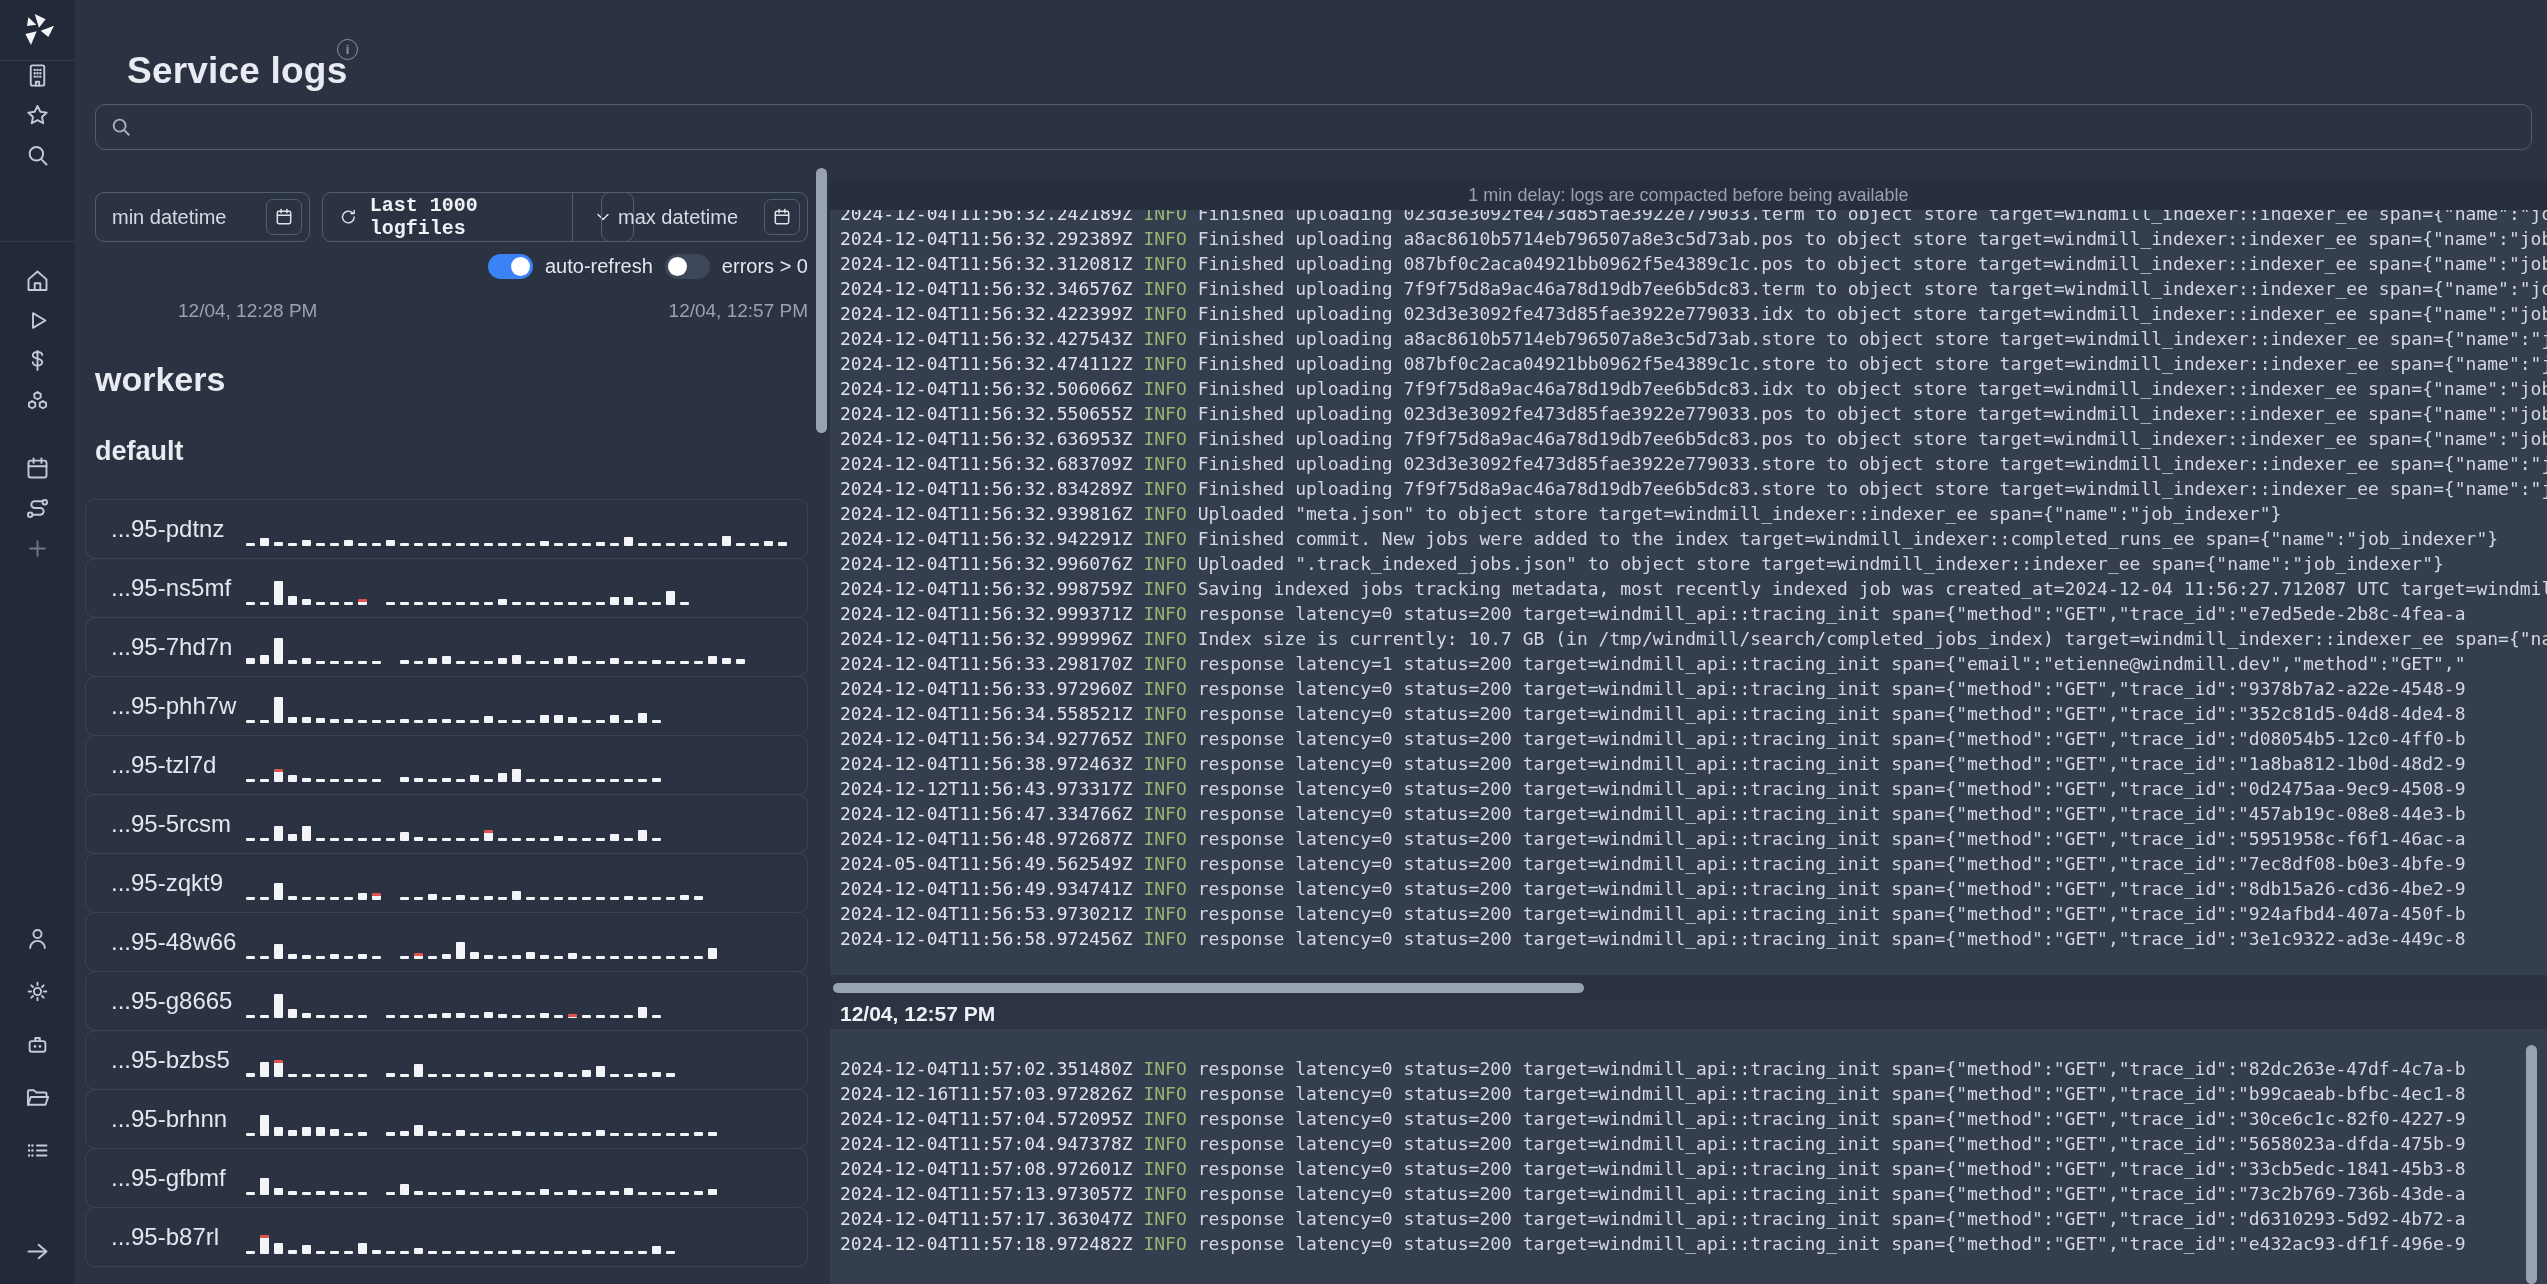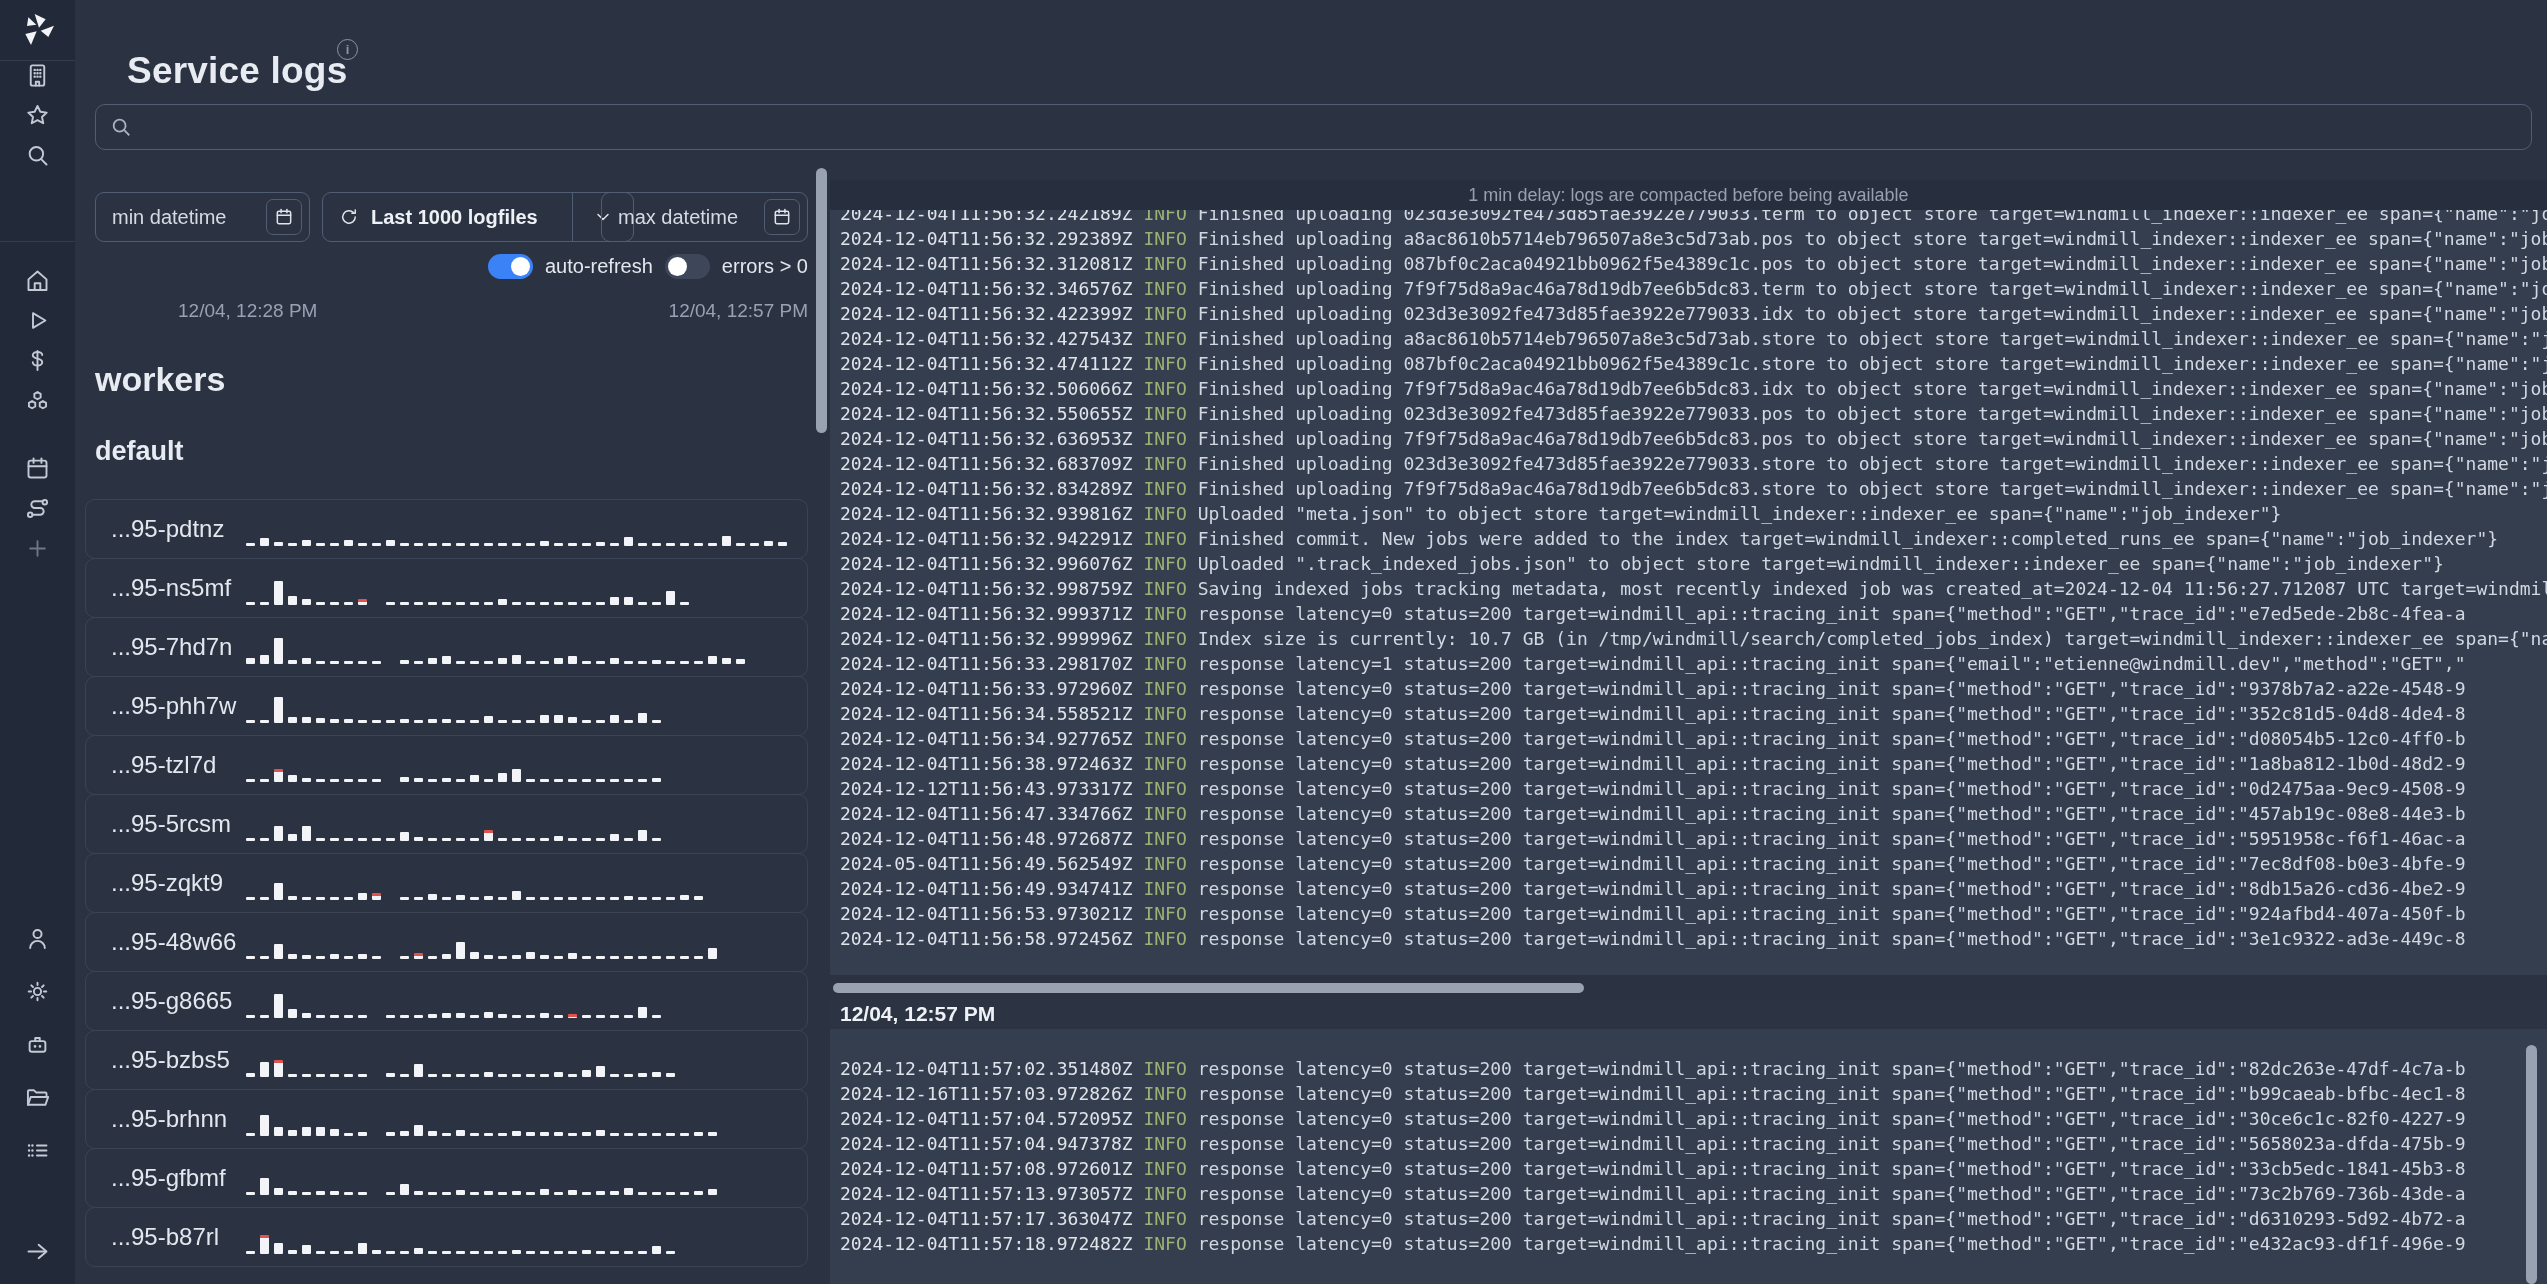--- a/index.html
+++ b/index.html
@@ -41,21 +41,21 @@
   
   .filter-field { position:absolute; top:192px; height:50px; border:1px solid #515d73; border-radius:9px;
     display:flex; align-items:center; justify-content:space-between; padding:0 7px 0 16px; }
   .filter-field .flabel { color:#d5dbe5; font-size:20px; white-space:nowrap; overflow:hidden; }
   .cal-btn { width:36px; height:36px; border:1px solid #515d73; border-radius:7px; display:flex; align-items:center; justify-content:center; cursor:pointer; flex:none; }
   .cal-btn svg, .split-left svg, .chev svg { width:20px; height:20px; stroke:#dfe3ea; fill:none; stroke-width:1.8; stroke-linecap:round; stroke-linejoin:round; }
   .f-min { left:95px; width:215px; }
   .f-max { left:601px; width:207px; }
   .split-btn { position:absolute; left:322px; top:192px; width:312px; height:50px; border:1px solid #515d73; border-radius:9px;
     display:flex; align-items:stretch; cursor:pointer; }
-  .split-left { flex:1; display:flex; align-items:center; gap:12px; padding-left:16px; }
+  .split-left { flex:1; display:flex; align-items:center; gap:12px; padding-left:16px;font-family:Liberation Mono, monospace; }
   .split-left span { font-size:20px; font-weight:600; color:#eef1f5; }
   .split-sep { width:1px; background:#515d73; }
   .chev { width:60px; display:flex; align-items:center; justify-content:center; }
   .toggle-row { position:absolute; left:95px; top:252px; width:713px; height:28px;
     display:flex; align-items:center; justify-content:flex-end; gap:12px; }
   .toggle { width:45px; height:25px; border-radius:13px; position:relative; cursor:pointer; flex:none; }
   .toggle .knob { position:absolute; top:3px; width:19px; height:19px; background:#ffffff; border-radius:50%; }
   .toggle.on { background:#3b82f6; } .toggle.on .knob { right:3px; }
   .toggle.off { background:#3e4759; } .toggle.off .knob { left:3px; }
   .toggle-label { font-size:20px; color:#e3e7ee; }

